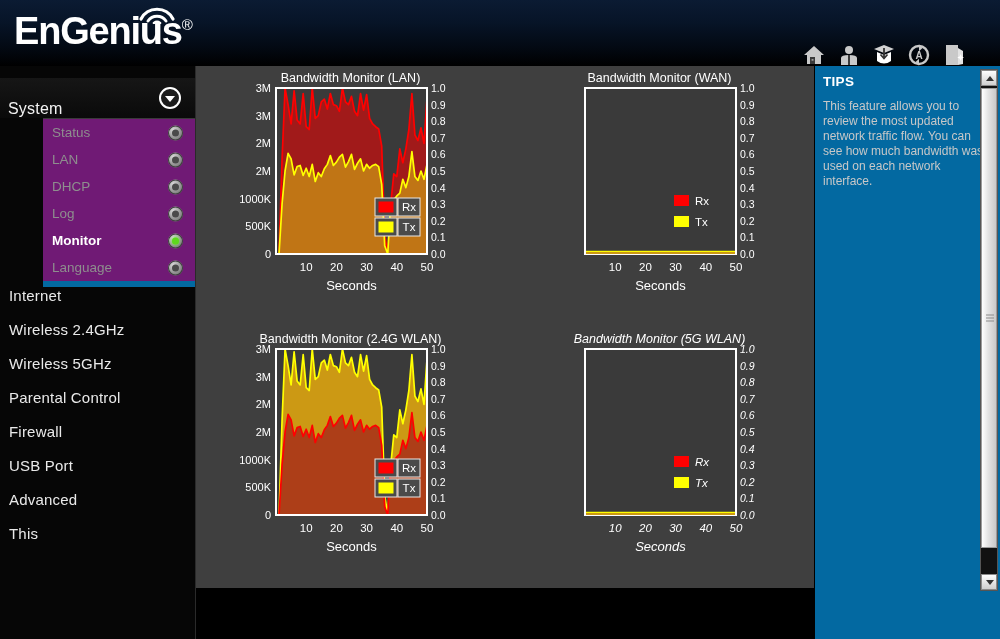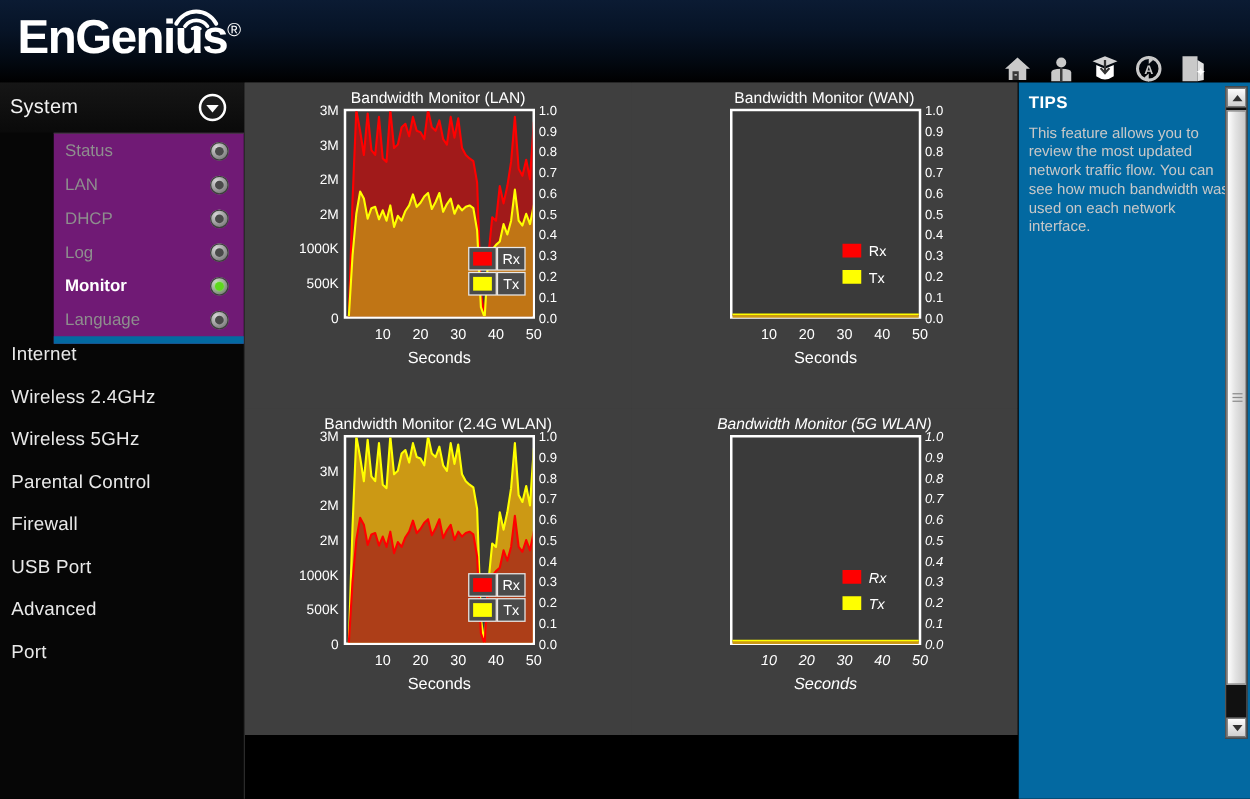--- a/index.html
+++ b/index.html
@@ -18,21 +18,21 @@
   .logo .reg{font-size:15px;vertical-align:super;font-weight:400;letter-spacing:0;}
   .wifi{position:absolute;left:134px;top:0px;width:46px;height:24px;}
 
   .toolbar{position:absolute;right:34px;top:42px;height:26px;display:flex;gap:11px;align-items:center;}
   .tbicon{width:24px;height:24px;display:block;}
 
   
   .sidebar{position:absolute;left:0;top:66px;width:195px;height:573px;background:#060606;
            border-right:1px solid #2a2a2a;}
   .sysbar{position:relative;height:40px;background:linear-gradient(180deg,#161616,#0a0a0a);
-          display:flex;align-items:center;}
+          display:flex;align-items:flex-end;margin-top:12px;}
   .sysbar .txt{color:#f2f2f2;font-size:16px;margin-left:8px;letter-spacing:.2px;}
   .chev{position:absolute;right:13px;top:8px;width:24px;height:24px;}
 
   .sublist{background:#701a75;border-top:1px solid #3a3a3a;border-bottom:6px solid #0369a1;margin-left:43px;}
   .subitem{position:relative;height:27px;display:flex;align-items:center;
            padding-left:9px;color:#8e8e8e;font-size:13.5px;}
   .subitem.active{color:#ffffff;font-weight:700;}
   .bullet{position:absolute;right:12px;top:50%;transform:translateY(-50%);
           width:15px;height:15px;border-radius:50%;
           background:radial-gradient(circle at 35% 30%,#d8d8d8,#8c8c8c 60%,#5a5a5a 100%);
@@ -179,21 +179,21 @@
       <div class="mainitem">
           <span>Firewall</span>
         </div>
       <div class="mainitem">
           <span>USB Port</span>
         </div>
       <div class="mainitem">
           <span>Advanced</span>
         </div>
       <div class="mainitem">
-          <span>Port</span>
+          <span>This</span>
         </div>
     </div>
   </div>
 
   <div class="content">
     <div class="grid">
       <div class="cell c0">
           <svg width="309" height="261" viewBox="0 0 309 261">
             <rect x="0" y="0" width="309" height="261" fill="#3f3f3f"></rect>
             <text x="154.5" y="16" font-size="12.5" text-anchor="middle" fill="#ffffff" font-family="Liberation Sans, DejaVu Sans, sans-serif">Bandwidth Monitor (LAN)</text>

